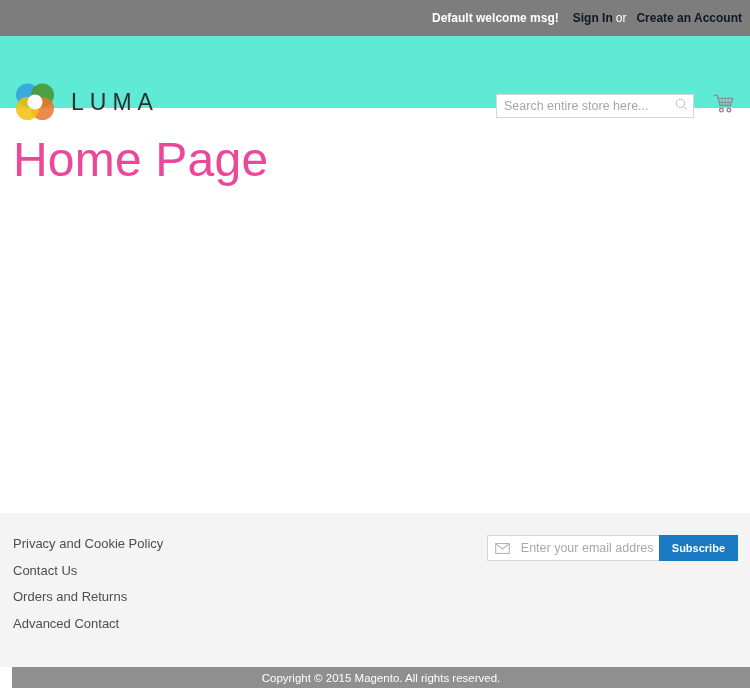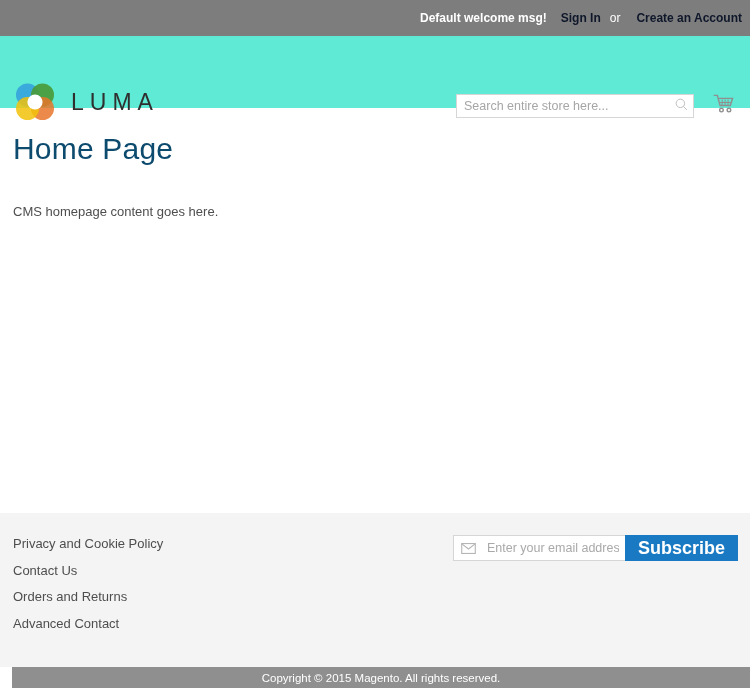--- a/index.html
+++ b/index.html
@@ -37,21 +37,21 @@
     color: #0f172a;
     font-size: 12px;
     font-weight: bold;
     text-decoration: none;
     white-space: nowrap;
   }
   .top-sep {
     color: #ffffff;
     font-size: 12px;
     font-weight: normal;
-    margin: 0 9px;
+    margin: 0 3px;
   }
   .top-link.create { margin-left: 7px; }
 
   
   .header {
     height: 72px;
     background: #5eead4;
     position: relative;
   }
   .logo-wrap {
@@ -74,21 +74,21 @@
     letter-spacing: 6px;
     color: #2f2f2f;
     font-weight: normal;
     line-height: 1;
   }
 
   .search-wrap {
     position: absolute;
     right: 56px;
     top: 58px;
-    width: 238px;
+    width: 198px;
     height: 24px;
     border: 1px solid #d6d6d6;
     background: #ffffff;
     box-sizing: border-box;
     display: flex;
     align-items: flex-start;
   }
   .search-input {
     border: 0;
     outline: 0;
@@ -123,23 +123,23 @@
     align-items: center;
     justify-content: center;
     text-decoration: none;
   }
 
   
   .main {
     padding: 0 13px;
   }
   .page-title {
-    font-size: 30px;
+    font-size: 48px;
     font-weight: normal;
-    color: #0c4a6e;
+    color: #ec4899;
     margin: 0;
     padding-top: 24px;
     line-height: 1.15;
     letter-spacing: 0.2px;
   }
   .cms-content {
     font-size: 13px;
     color: #4e4e4e;
     margin: 0;
     padding-top: 37px;
@@ -181,21 +181,21 @@
     color: #575757;
     font-family: "Liberation Sans", sans-serif;
     background: transparent;
     min-width: 0;
   }
   .nl-input::placeholder { color: #a9a9a9; opacity: 1; }
   .subscribe-btn {
     border: 0;
     background: #1979c3;
     color: #ffffff;
-    font-size: 18px;
+    font-size: 11px;
     font-weight: bold;
     font-family: "Liberation Sans", sans-serif;
     padding: 0 13px;
     cursor: pointer;
     white-space: nowrap;
   }
   .footer-links {
     list-style: none;
     margin: 0;
     padding: 21px 0 0 13px;
@@ -271,21 +271,20 @@
         <line x1="7.6" y1="9.3" x2="19.5" y2="9.3" stroke="#8f8f8f" stroke-width="1.1"></line>
         <circle cx="9.2" cy="17.6" r="2.0" fill="none" stroke="#8f8f8f" stroke-width="1.5"></circle>
         <circle cx="17.4" cy="17.6" r="2.0" fill="none" stroke="#8f8f8f" stroke-width="1.5"></circle>
       </svg>
     </span>
   </a>
 </div>
 
 <div class="main">
   <h1 class="page-title">Home Page</h1>
-  <p class="cms-content">CMS homepage content goes here.</p>
 </div>
 
 <div class="footer">
 
   <div class="newsletter">
     <div class="nl-field">
       <span style="padding:0 5px 0 7px;display:flex;align-items:center;">
         <svg width="15" height="11" viewBox="0 0 16 12" xmlns="http://www.w3.org/2000/svg">
           <rect x="0.6" y="0.6" width="14.8" height="10.8" fill="none" stroke="#b5b5b5" stroke-width="1.2"></rect>
           <path d="M0.8 1.0 L8 6.6 L15.2 1.0" fill="none" stroke="#b5b5b5" stroke-width="1.2"></path>

